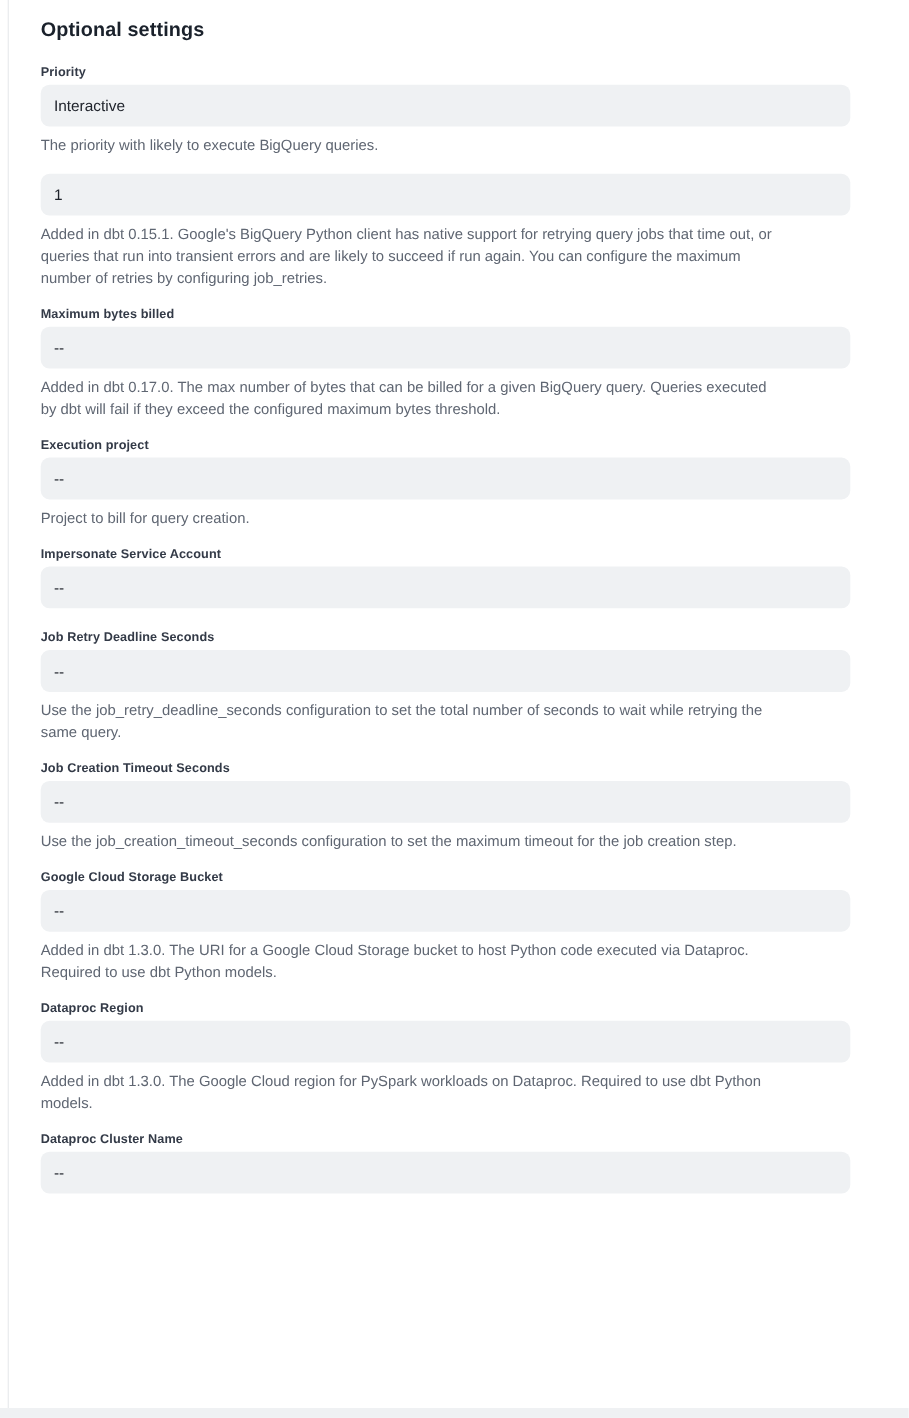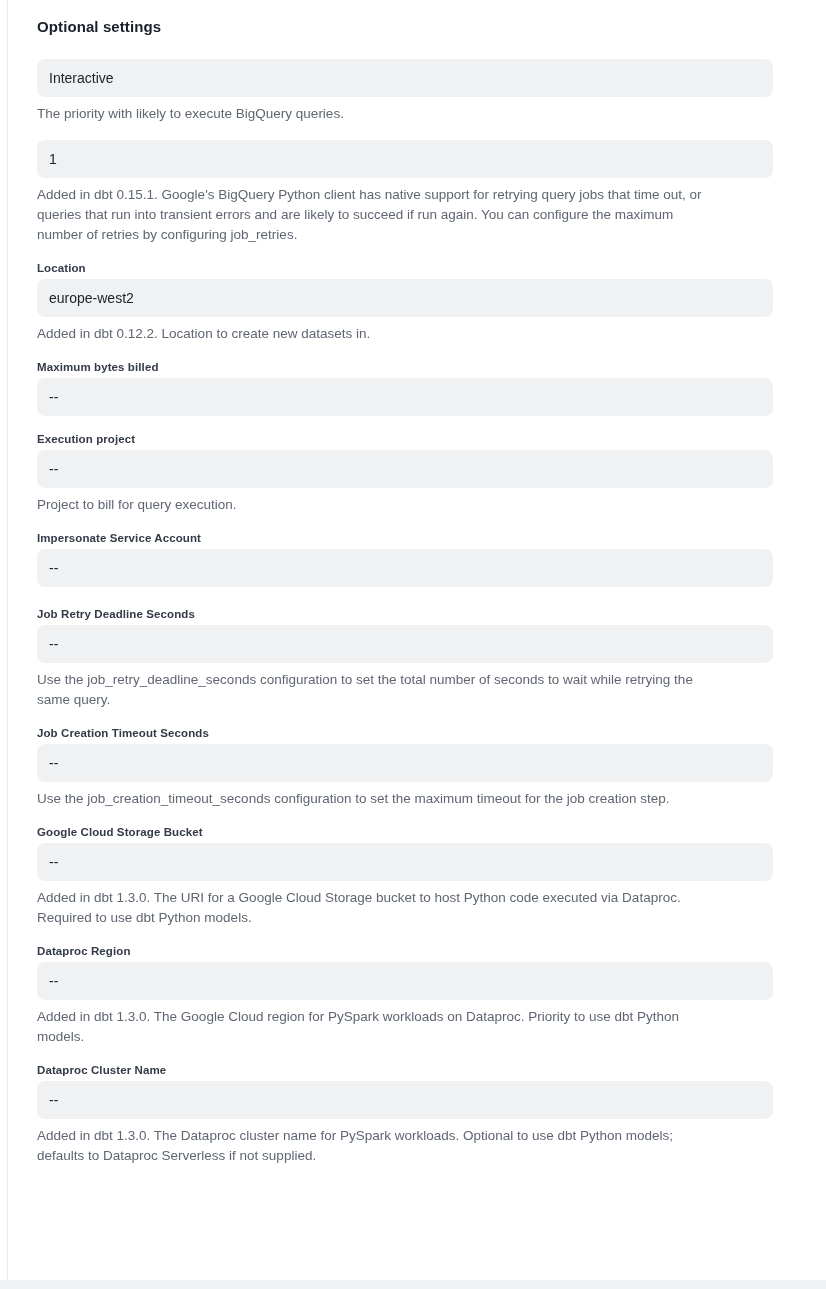--- a/index.html
+++ b/index.html
@@ -17,21 +17,21 @@
     width: 1px;
     background: #e7e9ec;
   }
   .content {
     position: absolute;
     left: 37px;
     top: 16px;
     width: 672px;
   }
   .page-title {
-    font-size: 15px;
+    font-size: 18px;
     font-weight: 700;
     color: #1a212b;
     line-height: 22px;
     letter-spacing: 0.1px;
   }
   .fields { margin-top: 21px; }
   .field-group { margin-bottom: 16px; }
   .field-group.no-help { margin-bottom: 20px; }
   .field-label {
     font-size: 11.5px;
@@ -69,44 +69,41 @@
 </style>
 </head>
 <body>
 
 <div class="left-rule"></div>
 
 <div class="content">
   <h1 class="page-title">Optional settings</h1>
   <div class="fields">
   <div class="field-group">
+    <div class="field-label">Priority</div>
     <div class="field-input">Interactive</div>
     <div class="field-help">The priority with likely to execute BigQuery queries.</div>
   </div>
 
   <div class="field-group">
     <div class="field-input">1</div>
     <div class="field-help">Added in dbt 0.15.1. Google's BigQuery Python client has native support for retrying query jobs that time out, or queries that run into transient errors and are likely to succeed if run again. You can configure the maximum number of retries by configuring job_retries.</div>
   </div>
 
-  <div class="field-group">
-    <div class="field-label">Location</div>
-    <div class="field-input">europe-west2</div>
-    <div class="field-help">Added in dbt 0.12.2. Location to create new datasets in.</div>
-  </div>
 
   <div class="field-group">
     <div class="field-label">Maximum bytes billed</div>
     <div class="field-input">--</div>
+    <div class="field-help">Added in dbt 0.17.0. The max number of bytes that can be billed for a given BigQuery query. Queries executed by dbt will fail if they exceed the configured maximum bytes threshold.</div>
   </div>
 
   <div class="field-group">
     <div class="field-label">Execution project</div>
     <div class="field-input">--</div>
-    <div class="field-help">Project to bill for query execution.</div>
+    <div class="field-help">Project to bill for query creation.</div>
   </div>
 
   <div class="field-group no-help">
     <div class="field-label">Impersonate Service Account</div>
     <div class="field-input">--</div>
 
   </div>
 
   <div class="field-group">
     <div class="field-label">Job Retry Deadline Seconds</div>
@@ -122,24 +119,23 @@
 
   <div class="field-group">
     <div class="field-label">Google Cloud Storage Bucket</div>
     <div class="field-input">--</div>
     <div class="field-help">Added in dbt 1.3.0. The URI for a Google Cloud Storage bucket to host Python code executed via Dataproc. Required to use dbt Python models.</div>
   </div>
 
   <div class="field-group">
     <div class="field-label">Dataproc Region</div>
     <div class="field-input">--</div>
-    <div class="field-help">Added in dbt 1.3.0. The Google Cloud region for PySpark workloads on Dataproc. Priority to use dbt Python models.</div>
+    <div class="field-help">Added in dbt 1.3.0. The Google Cloud region for PySpark workloads on Dataproc. Required to use dbt Python models.</div>
   </div>
 
   <div class="field-group">
     <div class="field-label">Dataproc Cluster Name</div>
     <div class="field-input">--</div>
-    <div class="field-help">Added in dbt 1.3.0. The Dataproc cluster name for PySpark workloads. Optional to use dbt Python models; defaults to Dataproc Serverless if not supplied.</div>
   </div>
 </div>
 </div>
 
 <div class="bottom-bar"></div>
 
 </body></html>

